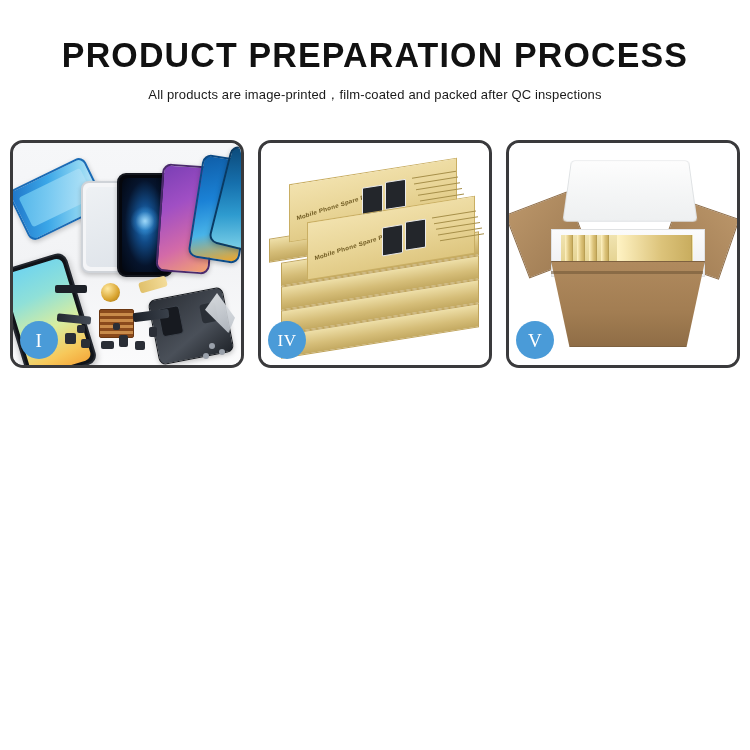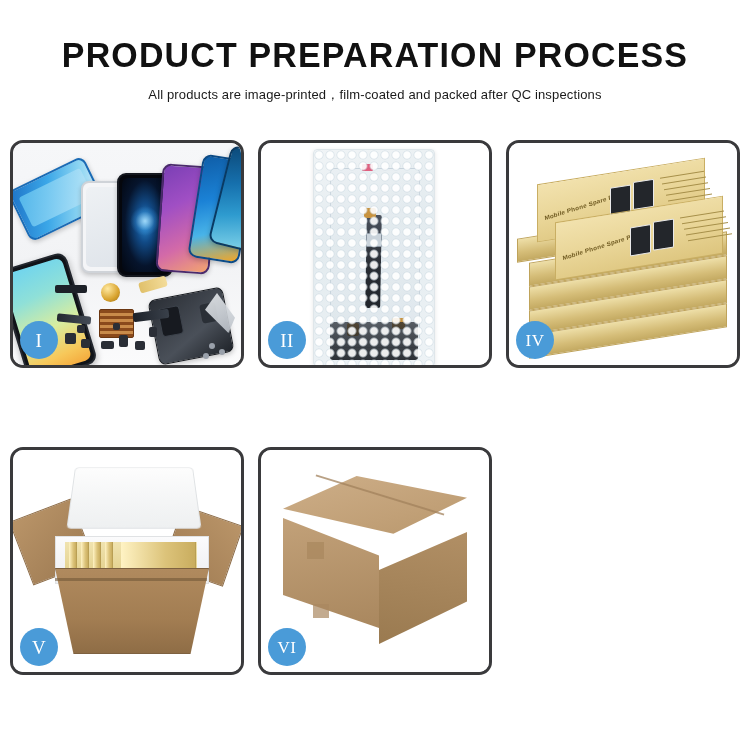--- a/index.html
+++ b/index.html
@@ -256,37 +256,20 @@
           <i style="left:100px;top:180px;width:7px;height:7px;"></i>
           <i style="left:136px;top:184px;width:8px;height:10px;"></i>
           <i style="left:196px;top:200px;width:6px;height:6px;border-radius:50%;background:#9aa1ab;"></i>
           <i style="left:206px;top:206px;width:6px;height:6px;border-radius:50%;background:#9aa1ab;"></i>
           <i style="left:190px;top:210px;width:6px;height:6px;border-radius:50%;background:#9aa1ab;"></i>
         </div>
       </div>
       <div class="badge">I</div>
     </div>
 
-    <div class="panel">
-      <div class="photo p2">
-        <div class="bubblepack">
-          <div class="lcdinner">
-            <div class="lcdflex"></div>
-            <div class="lcdchip"></div>
-            <div class="lcdgold" style="left:38%;top:22%;width:12px;height:10px;"></div>
-            <div class="lcdgold" style="left:18%;bottom:6%;width:12px;height:13px;"></div>
-            <div class="lcdgold" style="right:16%;bottom:10%;width:13px;height:11px;"></div>
-          </div>
-          <div class="lcdblack"></div>
-          <div class="redtab"></div>
-          <div class="bubbles"></div>
-        </div>
-      </div>
-      <div class="badge">II</div>
-    </div>
 
 
     <div class="panel">
       <div class="photo p4">
         <div class="stack">
           <div class="layer" style="top:150px;"></div>
           <div class="layer" style="top:126px;"></div>
           <div class="layer" style="top:102px;"></div>
           <div class="layer" style="top:78px;"></div>
           <div class="layer" style="top:54px;left:2px;"></div>
@@ -331,26 +314,15 @@
           <div class="c5slat" style="left:28px;"></div>
           <div class="c5slat" style="left:40px;"></div>
           <div class="c5slat" style="left:56px;width:74px;"></div>
         </div>
         <div class="c5body"></div>
         <div class="c5tape"></div>
       </div>
       <div class="badge">V</div>
     </div>
 
-    <div class="panel">
-      <div class="photo p6">
-        <div class="c6top"></div>
-        <div class="c6front"></div>
-        <div class="c6side"></div>
-        <div class="c6seam"></div>
-        <div class="c6tab1"></div>
-        <div class="c6tab2"></div>
-      </div>
-      <div class="badge wide">VI</div>
-    </div>
 
   </div>
 </div>
 
 </body></html>

